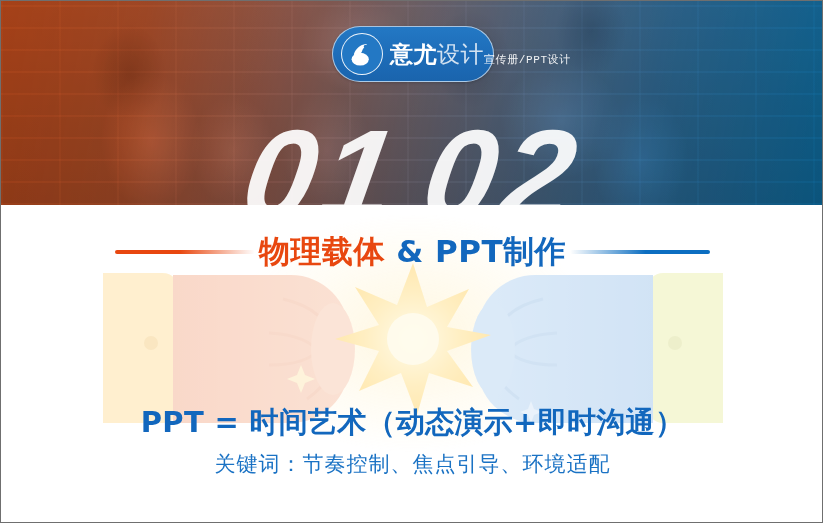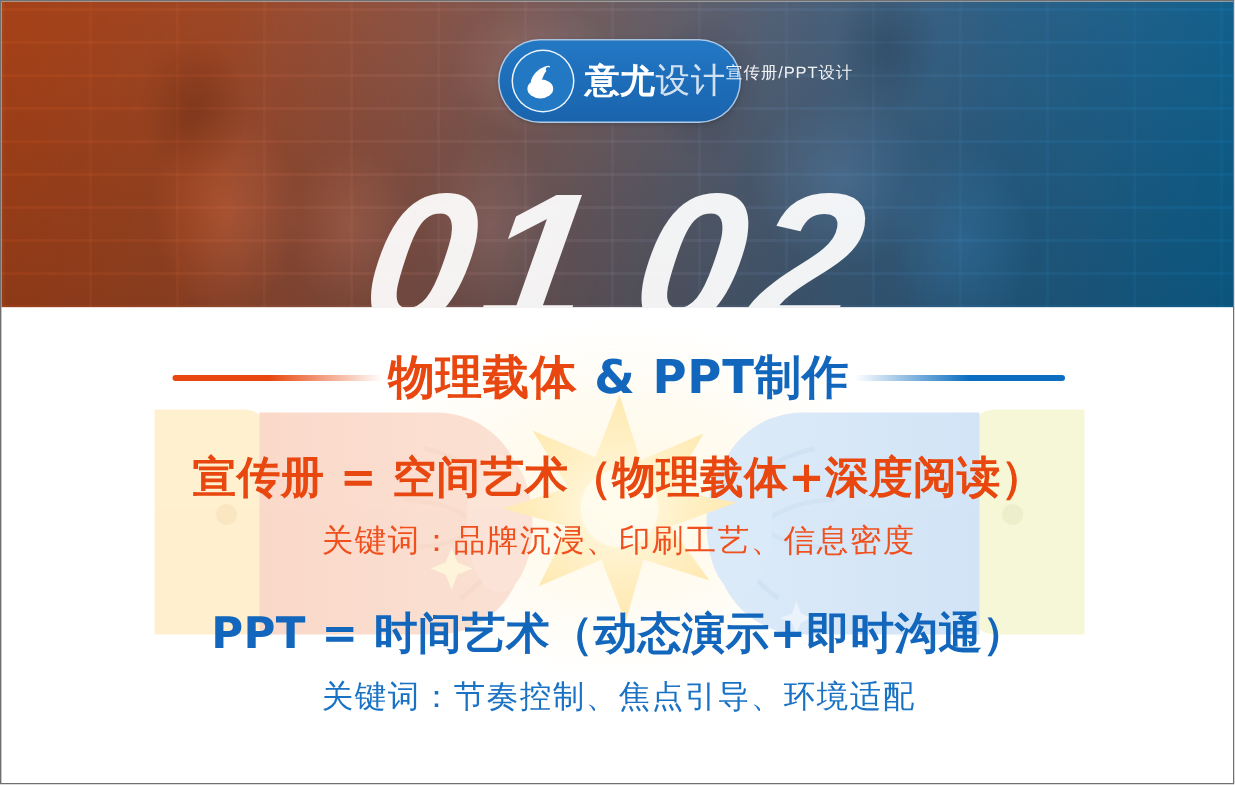--- a/index.html
+++ b/index.html
@@ -121,26 +121,26 @@
   .logo-name{
     font-size:23px;
     color:#ffffff;
     letter-spacing:.5px;
     white-space:nowrap;
     font-family:"DejaVu Sans","Liberation Sans",sans-serif;
   }
   .logo-name .strong{font-weight:700;}
   .logo-name .thin{font-weight:400;opacity:.80;}
   .logo-sub{
-    margin-top:1px;
+    margin-top:12px;
     font-size:11px;
     color:rgba(255,255,255,.92);
     letter-spacing:.6px;
     white-space:nowrap;
-    font-family:Liberation Sans, sans-serif;
+    font-family:Liberation Mono, monospace;
   }
 
   
   .body{
     position:absolute;left:0;top:204px;
     width:823px;height:318px;
     background:#ffffff;
     overflow:hidden;
   }
 
@@ -287,24 +287,20 @@
         <path d="M498 186 l3 8 l8 3 l-8 3 l-3 8 l-3 -8 l-8 -3 l8 -3 z" fill="#cfe3f6" opacity=".9"></path>
       </svg>
     </div>
 
     <div class="headline-row">
       <span class="rule rule-left"></span>
       <span class="headline"><span class="o">物理载体</span>&nbsp;<span class="b">&amp; PPT制作</span></span>
       <span class="rule rule-right"></span>
     </div>
 
-    <div class="block block-1">
-      <div class="stmt stmt-o">宣传册 = 空间艺术（物理载体+深度阅读）</div>
-      <div class="kw kw-o">关键词：品牌沉浸、印刷工艺、信息密度</div>
-    </div>
 
     <div class="block block-2">
       <div class="stmt stmt-b">PPT = 时间艺术（动态演示+即时沟通）</div>
       <div class="kw kw-b">关键词：节奏控制、焦点引导、环境适配</div>
     </div>
 
   </div>
 </div>
 
 </body></html>

